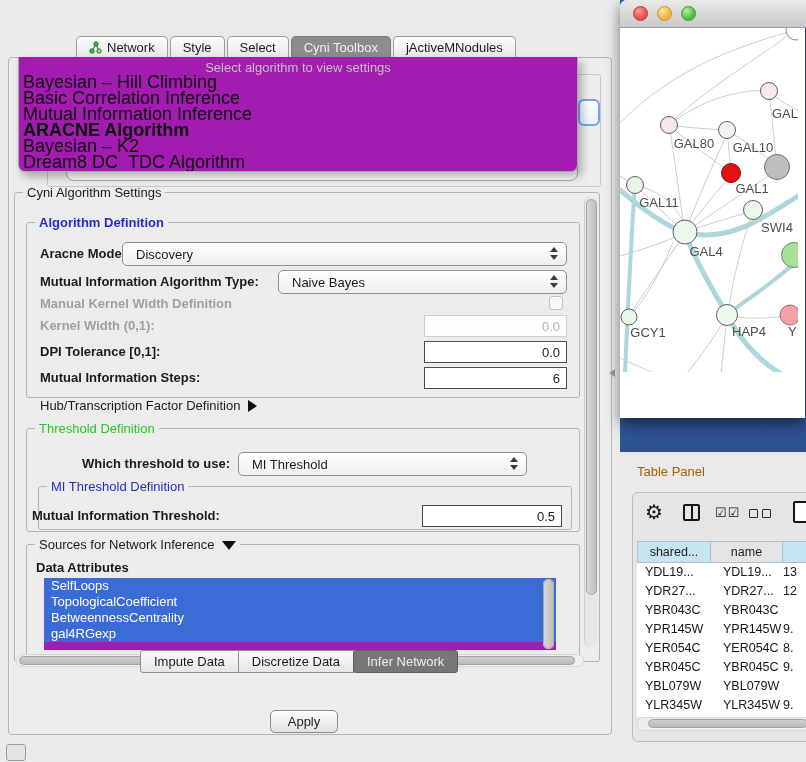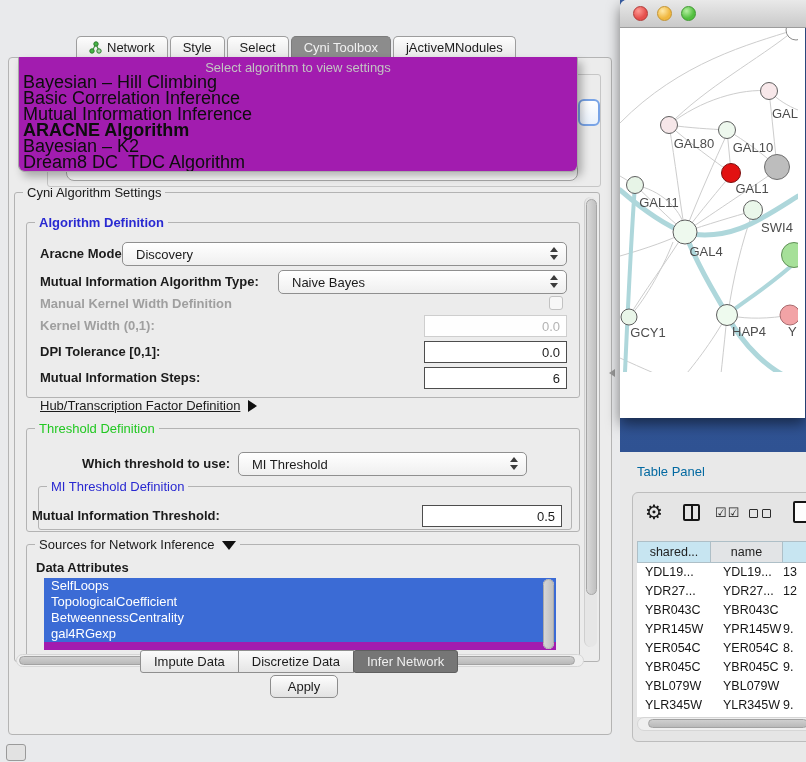--- a/index.html
+++ b/index.html
@@ -95,21 +95,21 @@
 
   
   .sb-v { position:absolute; background:#e6e6e6; border-left:1px solid #cfcfcf; border-radius:7px; }
   .sb-v .thumb { position:absolute; left:1px; top:2px; width:11px; height:88%; background:linear-gradient(90deg,#d9d9d9,#c0c0c0); border:1px solid #a6a6a6; border-radius:7px; }
   .sb-h { position:absolute; background:#efefef; border:1px solid #d6d6d6; border-radius:7px; }
   .sb-h .thumb { position:absolute; top:1px; left:2px; height:9px; background:linear-gradient(#cfcfcf,#b9b9b9); border:1px solid #a2a2a2; border-radius:6px; }
 
   .btn {
     position:absolute; height:23px; background:linear-gradient(#fdfdfd,#e2e2e2);
     border:1px solid #8d8d8d; border-radius:5px; font-size:13px;
-    display:flex; align-items:center; justify-content:center;
+    display:flex; align-items:center; justify-content:center;margin-top:35px;
   }
 
   .btabs { position:absolute; left:140px; top:650px; display:flex; }
   .btab {
     height:23px; display:flex; align-items:center; padding:0 13px; font-size:13px;
     background:linear-gradient(#fbfbfb,#e5e5e5); border:1px solid #8f8f8f;
     margin-right:-1px; white-space:nowrap;
   }
   .btab:first-child { border-radius:3px 0 0 3px; }
   .btab.sel { background:#767676; color:#efefef; border-color:#5f5f5f; border-radius:3px; }
@@ -129,21 +129,21 @@
     border-radius:7px 0 0 0;
   }
   .light { position:absolute; top:6px; width:15px; height:15px; border-radius:50%; }
   .light.red { left:13px; background:radial-gradient(circle at 35% 30%, #ff9a93, #e5504d 60%); border:1px solid #b23a37; }
   .light.yellow { left:37px; background:radial-gradient(circle at 35% 30%, #ffe9a8, #f0b73f 60%); border:1px solid #c49431; }
   .light.green { left:61px; background:radial-gradient(circle at 35% 30%, #b5f0a1, #52bf3f 60%); border:1px solid #3f9a31; }
   .net-canvas { position:absolute; left:0; top:28px; width:178px; height:344px; overflow:hidden; background:#fff; }
 
   
   .table-section { left:620px; top:452px; width:186px; height:310px; background:#e9e9e9; }
-  .tp-title { position:absolute; left:17px; top:12px; font-size:13px; color:#0369a1;text-align:right; }
+  .tp-title { position:absolute; left:17px; top:12px; font-size:13px; color:#a16207;text-align:right; }
   .table-card {
     position:absolute; left:12px; top:40px; width:180px; height:250px;
     background:#e5e5e5; border:1px solid #bdbdbd; border-radius:6px 0 0 6px;
     overflow:hidden;
   }
   .gear { position:absolute; left:12px; top:8px; font-size:20px; color:#161616; line-height:22px; }
   .cols-ico { position:absolute; left:50px; top:11px; width:17px; height:17px; border:2px solid #161616; border-radius:2px; }
   .cols-ico i { position:absolute; left:6px; top:0; width:2px; height:13px; background:#161616; }
   .checks { position:absolute; left:82px; top:12px; font-size:13px; color:#161616; letter-spacing:1px; }
   .unchecks { position:absolute; left:116px; top:16px; display:flex; gap:4px; }
@@ -241,21 +241,21 @@
   </div>
   <div class="lbl gray" style="left:40px; top:296px; line-height:16px;">Manual Kernel Width Definition</div>
   <div class="chk" style="left:549px; top:296px;"></div>
   <div class="lbl gray" style="left:40px; top:315px; line-height:22px;">Kernel Width (0,1):</div>
   <div class="tfield dis" style="left:424px; top:315px; width:143px;">0.0</div>
   <div class="lbl" style="left:40px; top:341px; line-height:22px;">DPI Tolerance [0,1]:</div>
   <div class="tfield" style="left:424px; top:341px; width:143px;">0.0</div>
   <div class="lbl" style="left:40px; top:367px; line-height:22px;">Mutual Information Steps:</div>
   <div class="tfield" style="left:424px; top:367px; width:143px;">6</div>
 
-  <div class="abs" style="left:40px; top:398px; font-size:13px;text-decoration:underline;">
+  <div class="abs" style="left:40px; top:398px; font-size:13px;">
     <span>Hub/Transcription Factor Definition</span><span class="arrow-r"></span>
   </div>
 
   <div class="fset" style="left:26px; top:428px; width:554px; height:104px;">
     <div class="legend green">Threshold Definition</div>
   </div>
   <div class="lbl" style="left:82px; top:452px; line-height:24px;">Which threshold to use:</div>
   <div class="combo" style="left:238px; top:452px; width:289px;">
     <span>MI Threshold</span>
     <span class="spin">

